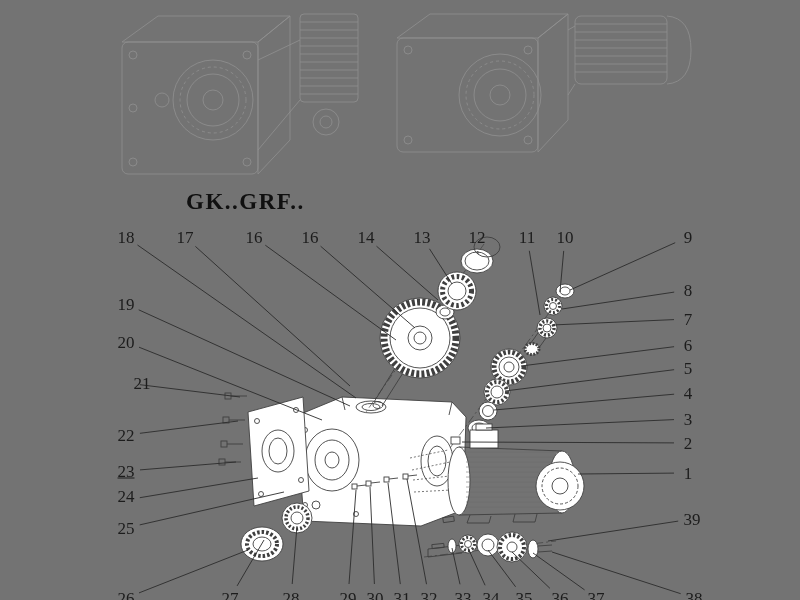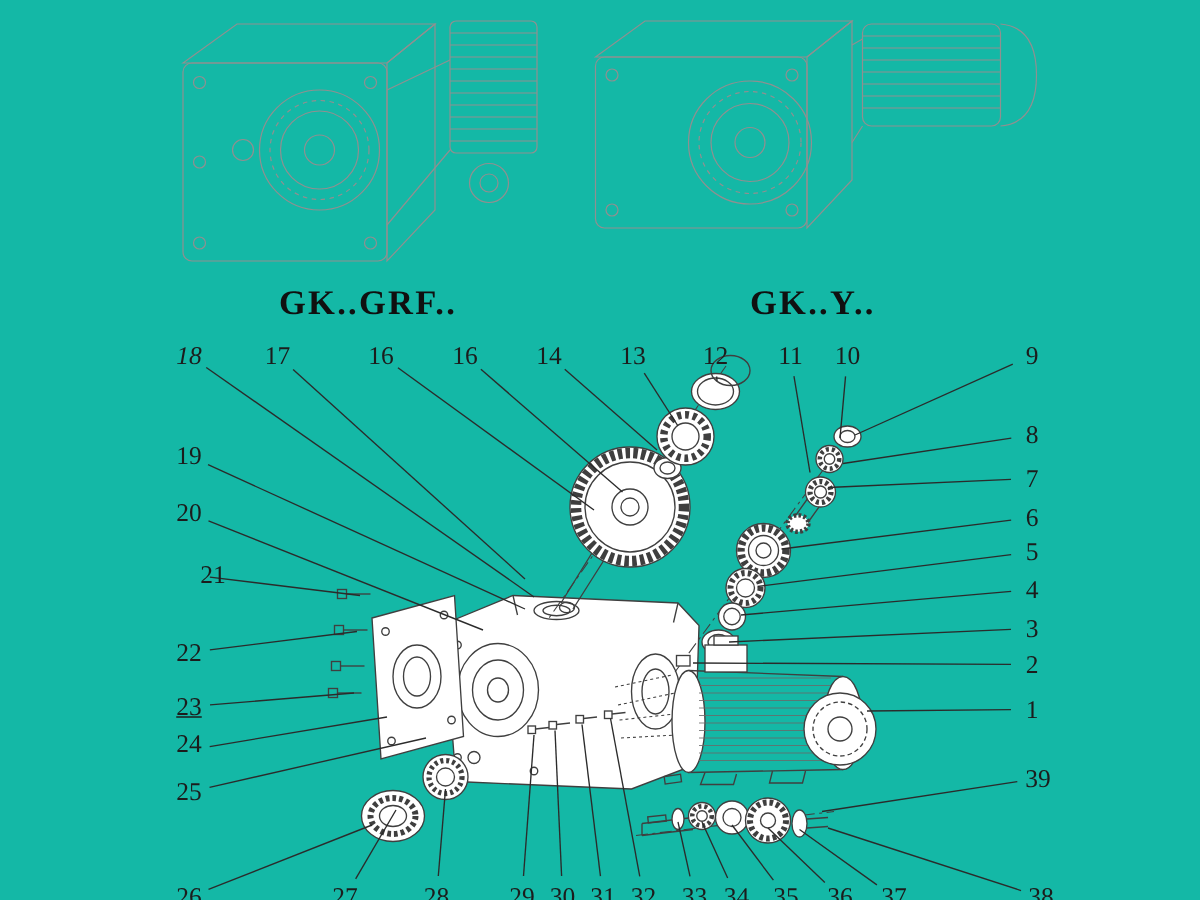--- a/index.html
+++ b/index.html
@@ -1,18 +1,18 @@
 <!DOCTYPE html>
 <html><head>
 <meta charset="utf-8">
 <style>
   * { margin:0; padding:0; box-sizing:border-box; }
   html,body { width:100%; height:100%; }
   body { background:#ededed; font-family:"Liberation Serif", serif; }
-  .stage { position:relative; width:800px; height:600px; background:#14b8a6; overflow:hidden; }
+  .stage { position:relative; width:800px; height:600px; background:#737373; overflow:hidden; }
   #art { position:absolute; left:0; top:0; width:800px; height:600px; }
   .callout {
     position:absolute; transform:translate(-50%,-50%);
     font-size:17px; line-height:1; color:#1c1c1c;
     font-family:"Liberation Serif", serif;
     user-select:none; white-space:nowrap;
   }
   .variant-label {
     position:absolute; font-weight:700; font-size:23px; letter-spacing:1.5px;
     color:#101010; font-family:"Liberation Serif", serif; white-space:nowrap;
@@ -241,41 +241,40 @@
         <line x1="485.1" y1="585.3" x2="468" y2="548"></line>
         <line x1="515.6" y1="586.8" x2="488" y2="550"></line>
         <line x1="549.9" y1="588.3" x2="512" y2="552"></line>
         <line x1="584.6" y1="589.9" x2="533" y2="553"></line>
         <line x1="680.7" y1="593.7" x2="552" y2="552"></line>
         <line x1="678.2" y1="521.1" x2="548" y2="541"></line>
       </g>
   </svg>
 
   <div class="variant-label" id="label-gkgrf">GK..GRF..</div>
-  <div class="variant-label" id="label-gky">GK..Y..</div>
 
   <div id="callouts">
       <div class="callout" style="left: 688px; top: 473px;">1</div>
       <div class="callout" style="left: 688px; top: 443px;">2</div>
       <div class="callout" style="left: 688px; top: 419px;">3</div>
       <div class="callout" style="left: 688px; top: 393px;">4</div>
       <div class="callout" style="left: 688px; top: 368px;">5</div>
       <div class="callout" style="left: 688px; top: 345px;">6</div>
       <div class="callout" style="left: 688px; top: 319px;">7</div>
       <div class="callout" style="left: 688px; top: 290px;">8</div>
       <div class="callout" style="left: 688px; top: 237px;">9</div>
       <div class="callout" style="left: 565px; top: 237px;">10</div>
       <div class="callout" style="left: 527px; top: 237px;">11</div>
       <div class="callout" style="left: 477px; top: 237px;">12</div>
       <div class="callout" style="left: 422px; top: 237px;">13</div>
       <div class="callout" style="left: 366px; top: 237px;">14</div>
       <div class="callout" style="left: 310px; top: 237px;">16</div>
       <div class="callout" style="left: 254px; top: 237px; text-align: center;">16</div>
       <div class="callout" style="left: 185px; top: 237px;">17</div>
-      <div class="callout" style="left: 126px; top: 237px; font-style: italic;">18</div>
+      <div class="callout" style="left: 126px; top: 237px;">18</div>
       <div class="callout" style="left: 126px; top: 304px;">19</div>
       <div class="callout" style="left: 126px; top: 342px;">20</div>
       <div class="callout" style="left: 126px; top: 383px; margin-left: 16px;">21</div>
       <div class="callout" style="left: 126px; top: 435px;">22</div>
       <div class="callout" style="left: 126px; top: 471px; text-decoration: underline;">23</div>
       <div class="callout" style="left: 126px; top: 496px;">24</div>
       <div class="callout" style="left: 126px; top: 528px;">25</div>
       <div class="callout" style="left: 126px; top: 598px;">26</div>
       <div class="callout" style="left: 230px; top: 598px;">27</div>
       <div class="callout" style="left: 291px; top: 598px;">28</div>

